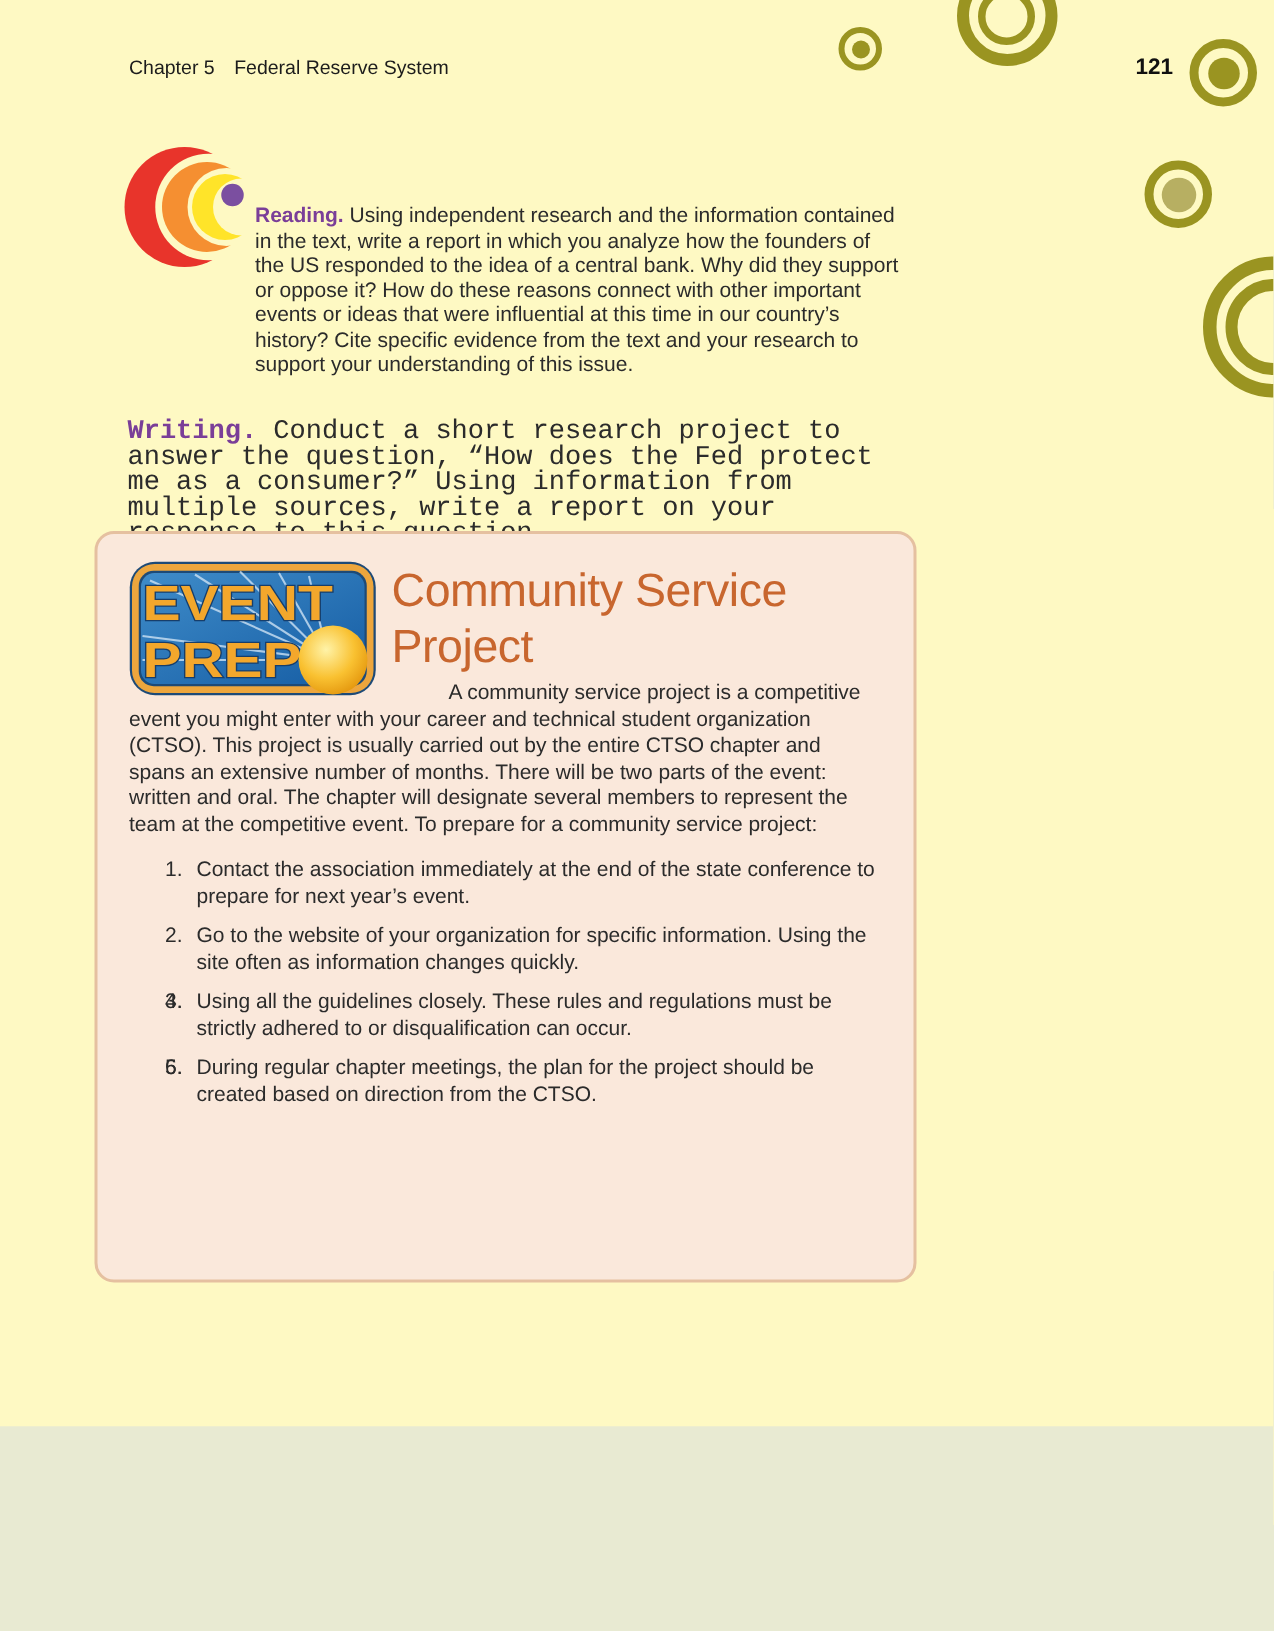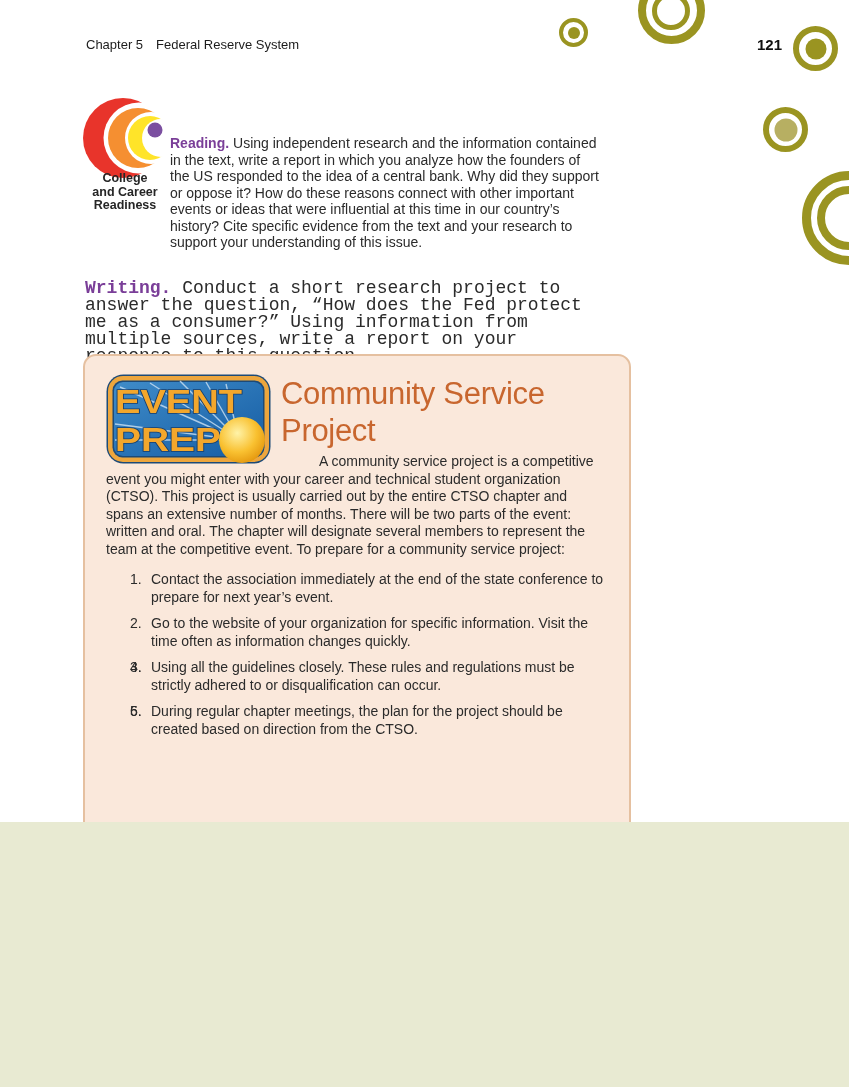--- a/index.html
+++ b/index.html
@@ -1,18 +1,18 @@
 <!DOCTYPE html>
 <html><head>
 <meta charset="utf-8">
 <style>
   html,body { margin:0; padding:0; background:#e8ead2; }
   .page {
-    position:relative; width:849px; height:822px; margin:0 auto;
-    background:#ffffff; overflow:hidden;
+    position:relative; width:849px; height:951px; margin:0 auto;
+    background:#fef9c3; overflow:hidden;
     font-family:"Liberation Sans", sans-serif; color:#2b2b2b;
   }
 
   
   .running-head { position:absolute; left:86px; top:37px; font-size:13px; color:#1c1c1c; }
   .running-head .chap { margin-right:13px; }
   .page-num { position:absolute; left:757px; top:36px; font-size:15px; font-weight:bold; color:#101010; }
 
   
   .ring { position:absolute; border-radius:50%; box-sizing:border-box; }
@@ -37,21 +37,21 @@
               font-weight:bold; font-size:12.5px; line-height:13.5px; color:#262626; }
   .reading-p { position:absolute; left:170px; top:121px; width:432px;
                font-size:14px; line-height:16.5px; }
   .writing-p { position:absolute; left:85px; top:262px; width:512px;
                font-size:18px; line-height:17px;font-family:Liberation Mono, monospace; }
   .lead-purple { font-weight:bold; color:#7a3e98; }
 
   
   .event-box { position:absolute; left:63px; top:354px; width:548px; height:501px;
                box-sizing:border-box; background:#fae8db; border:2px solid #e5c0a0;
-               border-radius:13px; padding:17px 21px 16px 21px;margin-left:20px; }
+               border-radius:13px; padding:17px 21px 16px 21px; }
   .ep-badge { float:left; width:165px; height:90px; margin:1px 10px 2px 0; }
   .ep-title { font-size:31px; line-height:37px; font-weight:400; color:#c8662e;
               letter-spacing:-0.3px; margin:2px 0 0 0; }
   .ep-intro { margin:4px 0 0 0; font-size:14px; line-height:17.5px; text-indent:38px; }
   .ep-steps { margin:13px 0 0 0; padding:0 0 0 24px; list-style:none; }
   .ep-steps li { position:relative; margin-bottom:9px; padding-left:21px;
                  font-size:14px; line-height:17.5px; max-width:455px; }
   .ep-steps li .num { position:absolute; left:0; top:0; }
 </style>
 </head>
@@ -93,25 +93,20 @@
         <mask id="mYe">
             <rect x="0" y="0" width="90" height="88" fill="#fff"></rect>
             <circle cx="80" cy="44" r="19" fill="#000"></circle>
           </mask>
       </defs>
       <circle cx="42" cy="44" r="40" fill="#e8342b" mask="url(#mRed)"></circle>
       <circle cx="57" cy="44" r="30" fill="#f58f31" mask="url(#mOr)"></circle>
       <circle cx="69" cy="44" r="22" fill="#ffe429" mask="url(#mYe)"></circle>
       <circle cx="74" cy="36" r="7.5" fill="#7b4fa0"></circle>
     </svg>
-  </div>
-  <div class="ccr-text">
-    <span>College</span><br>
-    <span>and Career</span><br>
-    <span>Readiness</span>
   </div>
 
   <p class="reading-p">
     <span class="lead-purple">Reading.</span>
     <span>Using independent research and the information contained in the text, write a report in which you analyze how the founders of the US responded to the idea of a central bank. Why did they support or oppose it? How do these reasons connect with other important events or ideas that were influential at this time in our country’s history? Cite specific evidence from the text and your research to support your understanding of this issue.</span>
   </p>
 
   <p class="writing-p">
     <span class="lead-purple">Writing.</span>
     <span>Conduct a short research project to answer the question, “How does the Fed protect me as a consumer?” Using information from multiple sources, write a report on your response to this question.</span>
@@ -155,21 +150,21 @@
 
     <p class="ep-intro">A community service project is a competitive event you might enter with your career and technical student organization (CTSO). This project is usually carried out by the entire CTSO chapter and spans an extensive number of months. There will be two parts of the event: written and oral. The chapter will designate several members to represent the team at the competitive event. To prepare for a community service project:</p>
 
     <ol class="ep-steps">
       <li>
         <span class="num">1.</span>
         <span>Contact the association immediately at the end of the state conference to prepare for next year’s event.</span>
       </li>
       <li>
         <span class="num">2.</span>
-        <span>Go to the website of your organization for specific information. Visit the time often as information changes quickly.</span>
+        <span>Go to the website of your organization for specific information. Using the site often as information changes quickly.</span>
       </li>
       <li>
         <span class="num">3.</span>
       </li>
       <li>
         <span class="num">4.</span>
         <span>Using all the guidelines closely. These rules and regulations must be strictly adhered to or disqualification can occur.</span>
       </li>
       <li>
         <span class="num">5.</span>

